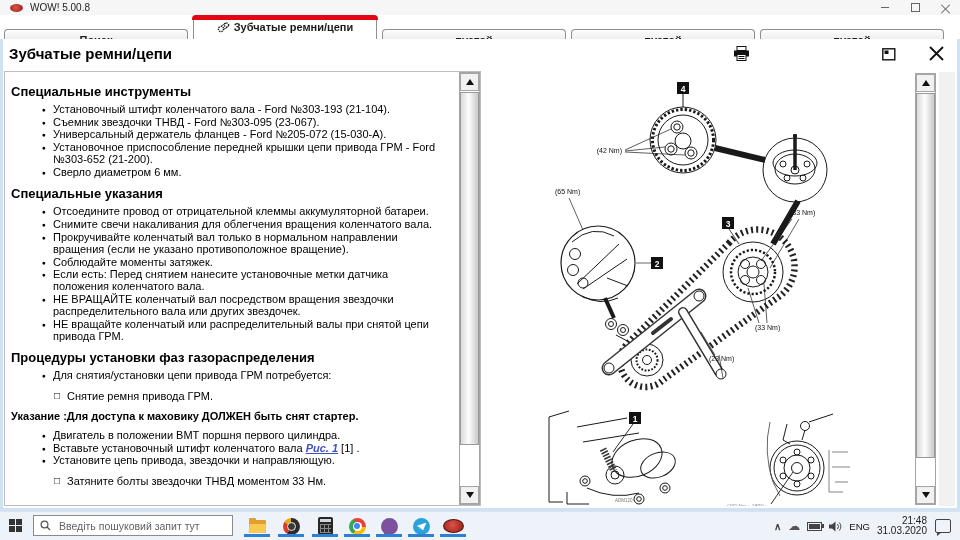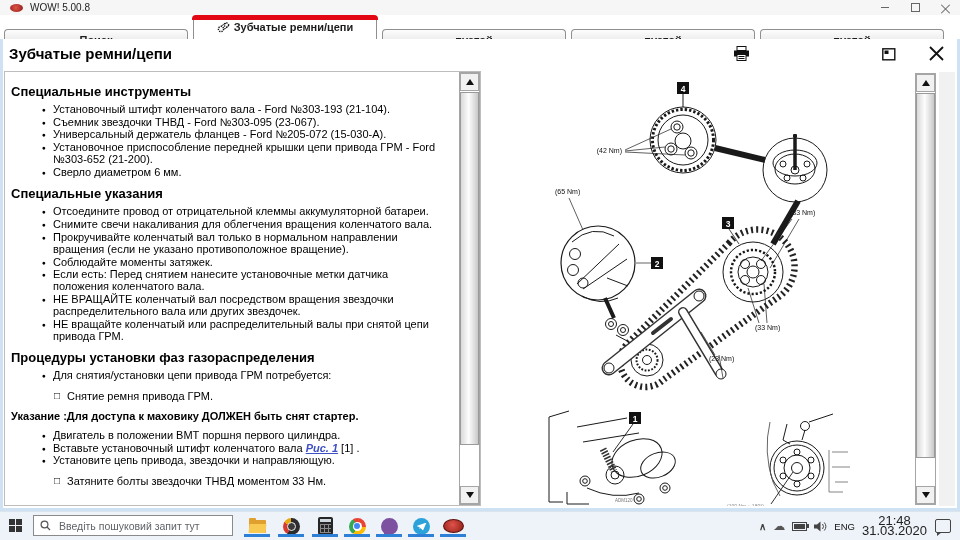--- a/index.html
+++ b/index.html
@@ -101,21 +101,21 @@
   .tg::after{content:"";position:absolute;left:4px;top:5px;width:10px;height:8px;background:#fff;
         clip-path:polygon(0 45%,100% 0,65% 100%,40% 70%,30% 85%,32% 60%);}
   .wowico{width:19px;height:12px;border-radius:50%;background:radial-gradient(circle at 45% 40%,#e0524a,#8c1d14);border:1px solid #5e0f0a;}
   .tray{position:absolute;right:0;top:0;height:28px;display:flex;align-items:center;}
   .tray .t{margin-right:7px;cursor:pointer;display:flex;align-items:center;justify-content:center;}
   .chev{font-size:10px;color:#444;font-weight:bold;}
   .cloud{font-size:12px;color:#555;}
   .batt{width:13px;height:7px;border:1px solid #444;position:relative;background:#444;box-shadow:inset 0 0 0 1px #eef3f9;}
   .batt::after{content:"";position:absolute;right:-3px;top:1.5px;width:2px;height:4px;background:#444;}
   .lang{font-size:9.5px;color:#111;}
-  .clock{font-size:13px;color:#222;text-align:center;line-height:10px;margin-right:8px;cursor:pointer;}
+  .clock{font-size:10px;color:#222;text-align:right;line-height:10px;margin-right:8px;cursor:pointer;}
   .ac{width:14px;height:12px;border:1px solid #444;border-radius:2px;position:relative;margin-right:9px;}
   .ac::after{content:"";position:absolute;left:1px;bottom:-4px;width:0;height:0;
        border-top:4px solid #444;border-right:5px solid transparent;}
 </style>
 </head>
 <body>
 
 <div class="titlebar">
   <div class="app-ico"></div>
   <div class="app-title">WOW! 5.00.8</div>

